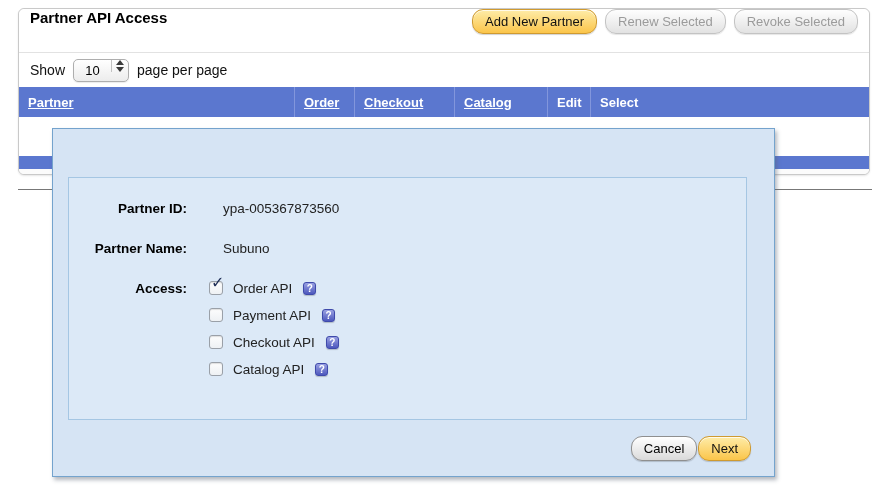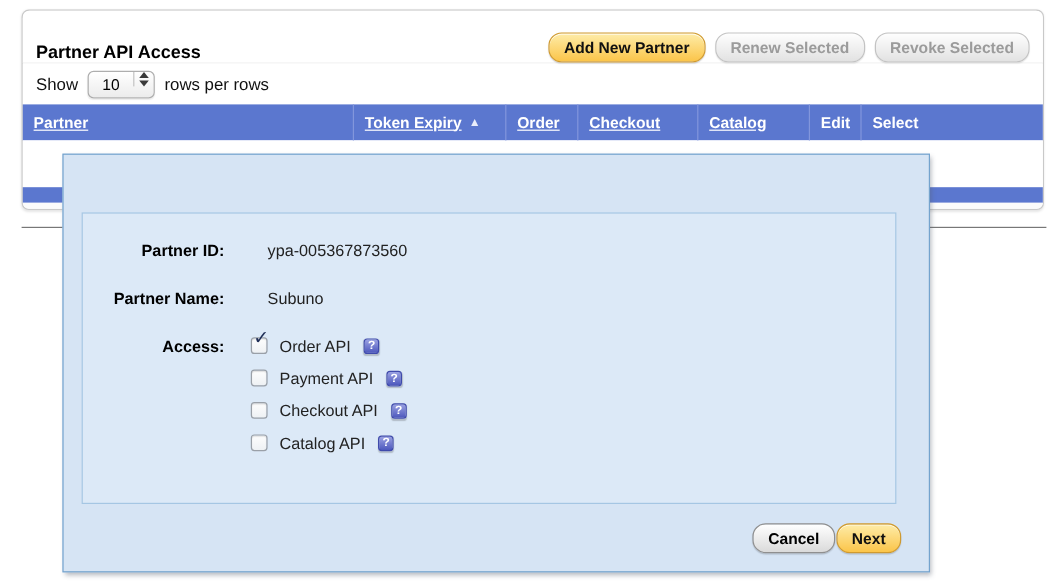--- a/index.html
+++ b/index.html
@@ -23,21 +23,21 @@
     left: 18px; top: 8px;
     width: 852px;
     background: #fff;
     border: 1px solid #c9c9c9;
     border-radius: 6px;
     box-shadow: 0 1px 2px rgba(0,0,0,0.10);
   }
   .panel-header {
     height: 44px;
     display: flex;
-    align-items: flex-end;
+    align-items: flex-start;
     padding: 0 11px;
     border-bottom: 1px solid #e2e2e2;
     border-radius: 6px 6px 0 0;
     background: #fff;
   }
   .panel-title { flex: 1; font-size: 15px; font-weight: bold; color: #000; }
   .panel-header .btn { margin-left: 8px; }
 
   .pager-row {
     height: 34px;
@@ -101,21 +101,21 @@
     position: absolute;
     left: 18px; top: 189px;
     width: 854px; height: 0;
     border-top: 1px solid #777;
   }
 
   
   .btn {
     display: inline-block;
     border-radius: 11px;
-    font-weight: bold;
+    font-weight: normal;
     font-size: 13px;
     font-family: inherit;
     padding: 4px 12px;
     line-height: 15px;
     cursor: pointer;
   }
   .btn-yellow {
     background: linear-gradient(#feeca8, #fbc54a);
     border: 1px solid #cf9a30;
     color: #111;
@@ -229,30 +229,26 @@
 
     <div class="pager-row">
       <span>Show</span>
       <div class="select">
         <span class="select-value">10</span>
         <span class="select-stepper">
           <span class="tri-up"></span>
           <span class="tri-down"></span>
         </span>
       </div>
-      <span>rows per rows</span>
+      <span>page per page</span>
     </div>
 
     <div class="thead">
       <div class="th th-partner">
         <span class="th-link">Partner</span>
-      </div>
-      <div class="th th-token">
-        <span class="th-link">Token Expiry</span>
-        <span class="sort-arrow">▲</span>
       </div>
       <div class="th th-order">
         <span class="th-link">Order</span>
       </div>
       <div class="th th-checkout">
         <span class="th-link">Checkout</span>
       </div>
       <div class="th th-catalog">
         <span class="th-link">Catalog</span>
       </div>

